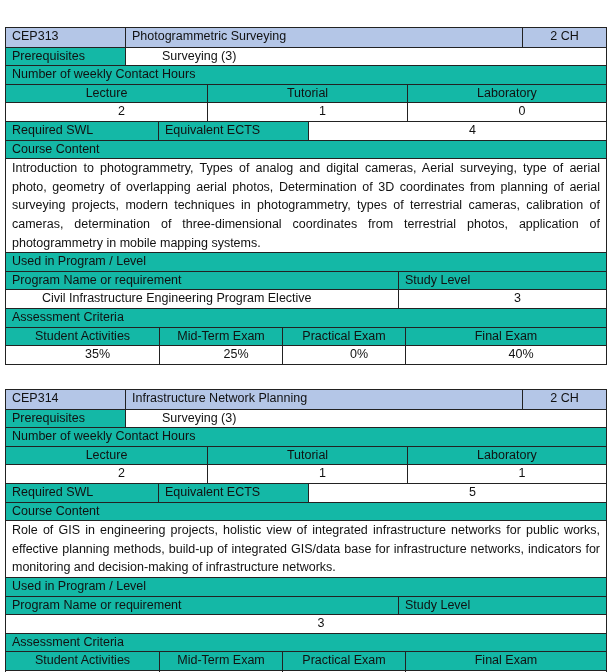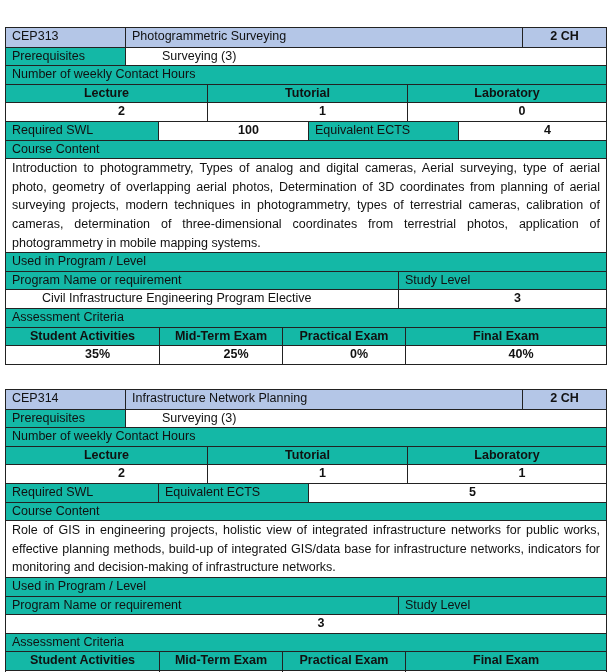--- a/index.html
+++ b/index.html
@@ -8,21 +8,21 @@
   .course { position:absolute; left:5px; width:602px; border:1px solid #222; box-sizing:border-box;margin-top:20px; }
   #course-1 { top:7px; }
   #course-2 { top:369px; }
   .row { display:flex; border-top:1px solid #222; box-sizing:border-box; height:18.6px; }
   .row:first-child { border-top:none; }
   .cell { box-sizing:border-box; padding:0 6px; line-height:17.6px; white-space:nowrap; overflow:hidden; }
   .cell + .cell { border-left:1px solid #222; }
   .blue { background:#b4c6e7; }
   .green { background:#14b8a6; }
   .white { background:#ffffff;padding-left:36px; }
-  .center { text-align:center;font-weight:bold; }
+  .center { text-align:center; }
   .text-row { height:auto;align-items:center; }
   .text-row .cell { white-space:normal; text-align:justify; line-height:18.6px; padding:0 6px 0 6px; }
 </style>
 </head>
 <body>
 
 <div class="course" id="course-1">
   <div class="row">
     <div class="cell blue" style="width:119px">CEP313</div>
     <div class="cell blue" style="width:397px">Photogrammetric Surveying</div>
@@ -40,21 +40,20 @@
     <div class="cell green center" style="width:200px">Tutorial</div>
     <div class="cell green center" style="flex:1">Laboratory</div>
   </div>
   <div class="row">
     <div class="cell white center" style="width:201px">2</div>
     <div class="cell white center" style="width:200px">1</div>
     <div class="cell white center" style="flex:1">0</div>
   </div>
   <div class="row">
     <div class="cell green" style="width:152px">Required SWL</div>
-    <div class="cell white center" style="width:150px">100</div>
     <div class="cell green" style="width:150px">Equivalent ECTS</div>
     <div class="cell white center" style="flex:1">4</div>
   </div>
   <div class="row">
     <div class="cell green" style="flex:1">Course Content</div>
   </div>
   <div class="row text-row">
     <div class="cell white" style="flex:1">Introduction to photogrammetry, Types of analog and digital cameras, Aerial surveying, type of aerial photo, geometry of overlapping aerial photos, Determination of 3D coordinates from planning of aerial surveying projects, modern techniques in photogrammetry, types of terrestrial cameras, calibration of cameras, determination of three-dimensional coordinates from terrestrial photos, application of photogrammetry in mobile mapping systems.</div>
   </div>
   <div class="row">

